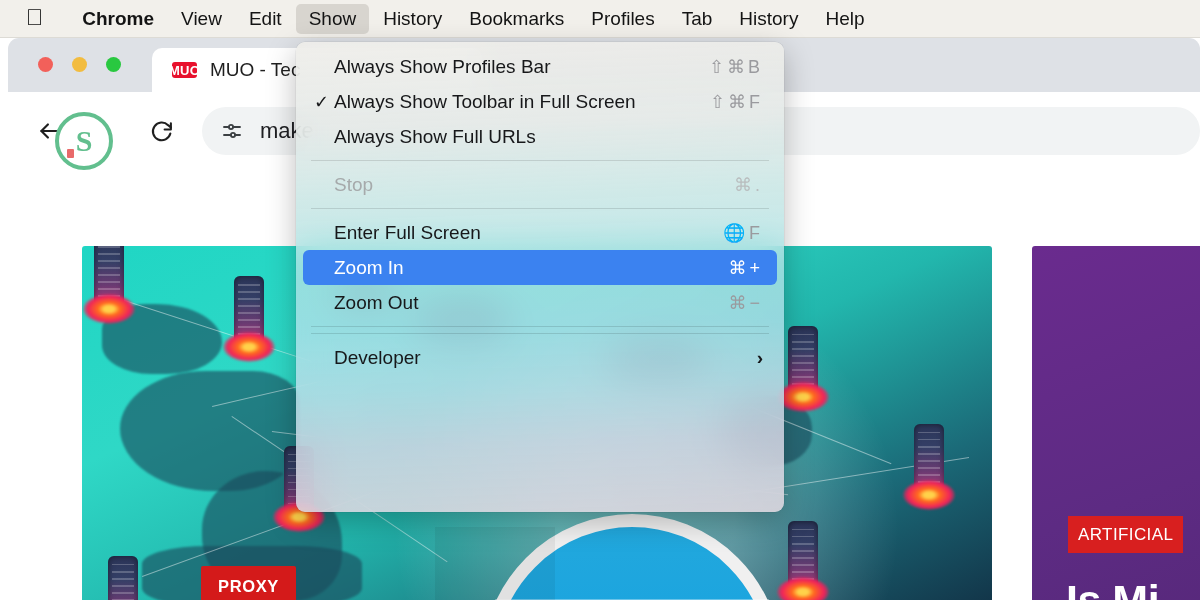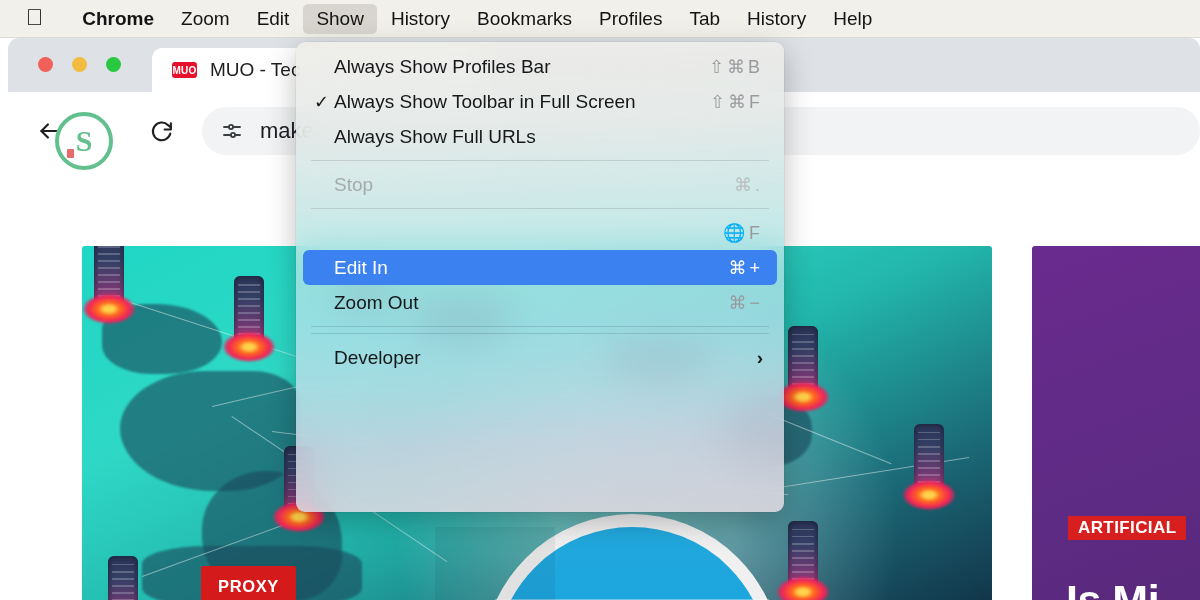--- a/index.html
+++ b/index.html
@@ -97,22 +97,22 @@
   }
   .badge-proxy {
     left:119px; bottom:0; width:95px; height:40px; font-size:16.5px;
     border-radius:2px;
   }
   
   .card-ai { left:1032px; width:230px; height:560px;
     background:linear-gradient(160deg,#6a2b8e 0%, #5d2b83 45%, #4f2570 100%);
   }
   .badge-ai {
-    position:absolute; left:36px; top:270px; height:24px;
-    background:#d81f1f; color:#fff; font-weight:bold;
+    position:absolute; left:36px; top:270px; height:37px;
+    background:#d81f1f; color:#fff; font-weight:normal;
     font-size:17px; letter-spacing:.4px;
     display:flex; align-items:center; padding:0 10px;
     white-space:nowrap;
   }
   .ai-headline {
     position:absolute; left:34px; top:330px;
     color:#fff; font-weight:bold; font-size:43px;
     white-space:nowrap; letter-spacing:-.5px;
   }
 
@@ -133,21 +133,21 @@
   .tl.red{ background:#f2605a; }
   .tl.yellow{ background:#f2bc40; }
   .tl.green{ background:#29c840; }
   .tab {
     position:absolute; top:10px; left:144px; width:330px; height:44px;
     background:#ffffff; border-radius:10px 10px 0 0;
     display:flex; align-items:center; padding-left:20px; gap:13px;
   }
   .tab-fav {
     width:25px; height:16px; border-radius:3px; background:#e8112d;
-    color:#fff; font-size:10px; font-weight:bold;
+    color:#fff; font-size:13px; font-weight:bold;
     display:flex; align-items:center; justify-content:center;
     letter-spacing:.3px;
   }
   .tab-title {
     font-size:19px; color:#1f1f1f; white-space:nowrap;
     overflow:hidden;
   }
   .toolbar {
     position:absolute; top:54px; left:0; width:1192px; height:78px;
     background:#ffffff;
@@ -366,43 +366,44 @@
       <div class="mrow">
         <span class="label">Always Show Full URLs</span>
       </div>
       <div class="msep"></div>
       <div class="mrow disabled">
         <span class="label">Stop</span>
         <span class="sc">⌘.</span>
       </div>
       <div class="msep"></div>
       <div class="mrow">
+        <span class="label">Enter Full Screen</span>
         <span class="sc">🌐F</span>
       </div>
       <div class="mrow selected">
-        <span class="label">Edit In</span>
+        <span class="label">Zoom In</span>
         <span class="sc">⌘+</span>
       </div>
       <div class="mrow">
         <span class="label">Zoom Out</span>
         <span class="sc">⌘−</span>
       </div>
       <div class="msep"></div>
       <div class="msep"></div>
       <div class="mrow">
         <span class="label">Developer</span>
         <span class="chev">›</span>
       </div>
     </div>
 
   <div class="menubar">
     <div class="mb-apple"></div>
     <div id="menubar-items" style="display:flex; align-items:center;">
         <div class="mb-item bold">Chrome</div>
-        <div class="mb-item">Zoom</div>
+        <div class="mb-item">View</div>
         <div class="mb-item">Edit</div>
         <div class="mb-item active">Show</div>
         <div class="mb-item">History</div>
         <div class="mb-item">Bookmarks</div>
         <div class="mb-item">Profiles</div>
         <div class="mb-item">Tab</div>
         <div class="mb-item">History</div>
         <div class="mb-item">Help</div>
       </div>
   </div>

